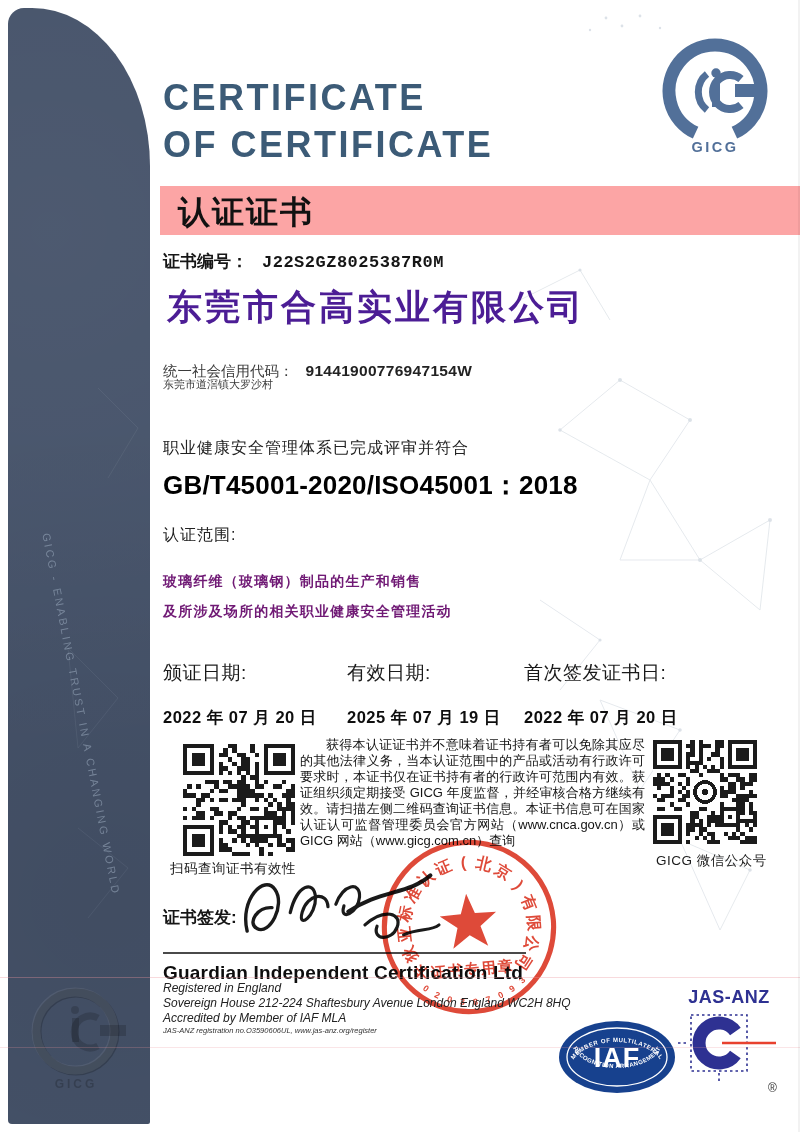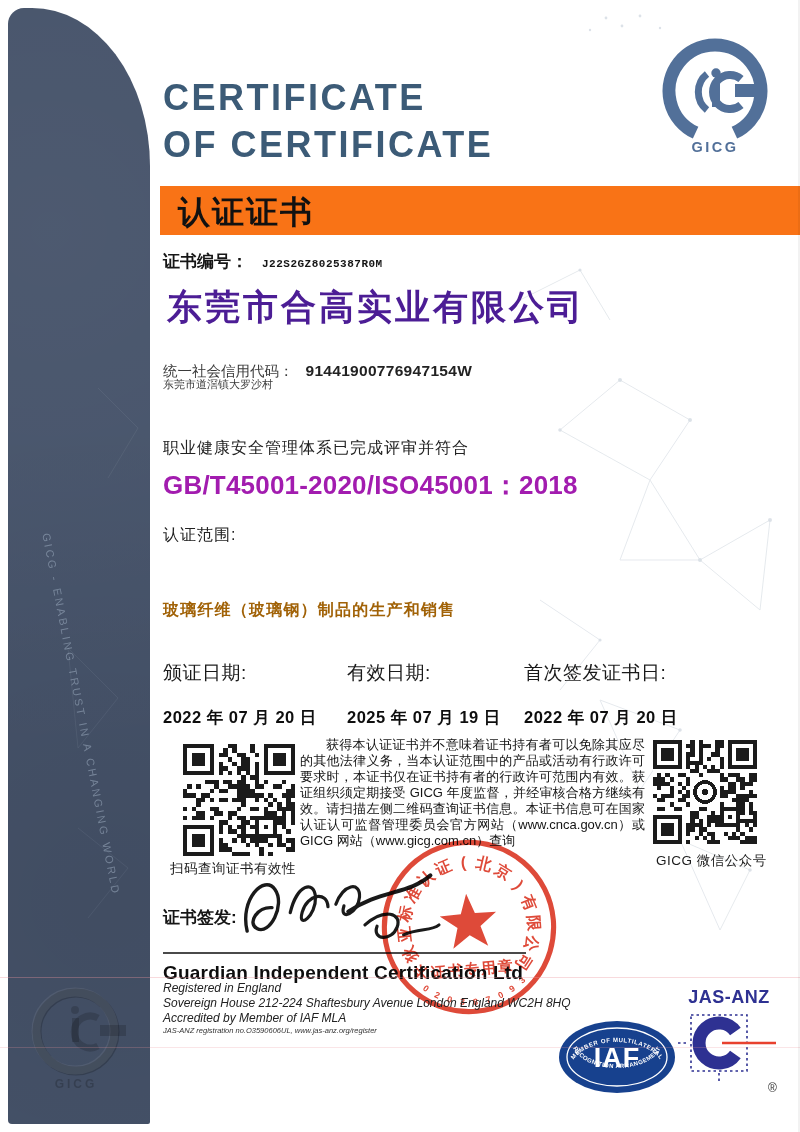--- a/index.html
+++ b/index.html
@@ -9,33 +9,33 @@
   
   .sidebar{position:absolute;left:8px;top:8px;width:142px;height:1116px;background:#46536a;
            border-radius:16px 118px 2px 4px / 16px 158px 2px 4px;
            background-image:radial-gradient(circle at 30% 20%,rgba(255,255,255,.04),transparent 60%),
                             radial-gradient(circle at 70% 80%,rgba(0,0,0,.08),transparent 55%);}
   .tagline{position:absolute;left:44px;top:524px;transform:rotate(79deg);transform-origin:0 0;
            font-size:11px;letter-spacing:2.6px;color:rgba(186,202,221,.42);white-space:nowrap;font-weight:500;}
   
   .title{position:absolute;left:163px;top:74px;font-weight:800;font-size:36px;line-height:47px;
          letter-spacing:2.5px;color:#3c5b77;}
-  .cn-band{position:absolute;left:160px;top:186px;width:640px;height:49px;background:#f97316;}
+  .cn-band{position:absolute;left:160px;top:186px;width:640px;height:49px;background:#fca5a5;}
   .cn-band span{display:inline-block;margin:5px 0 0 18px;font-size:32px;font-weight:800;color:#111;letter-spacing:2px;}
   
   .row-certno{position:absolute;left:163px;top:250px;font-size:17px;font-weight:700;}
-  .certno-val{font-family:"Liberation Mono",monospace;font-size:11px;font-weight:700;letter-spacing:.5px;margin-left:14px;}
+  .certno-val{font-family:"Liberation Mono",monospace;font-size:17px;font-weight:700;letter-spacing:.5px;margin-left:14px;}
   .company{position:absolute;left:167px;top:284px;font-size:35px;font-weight:700;letter-spacing:3px;color:#4c1d95;}
   .credit{position:absolute;left:163px;top:362px;font-size:14.5px;color:#3a3a3a;}
   .credit b{color:#222;font-size:15.5px;letter-spacing:.3px;margin-left:12px;}
   .address{position:absolute;left:163px;top:377px;font-size:11px;color:#3a3a3a;}
   .statement{position:absolute;left:163px;top:438px;font-size:16px;color:#222;letter-spacing:1px;font-weight:500;}
-  .standard{position:absolute;left:163px;top:468px;font-size:26px;font-weight:800;color:#a21caf;letter-spacing:.2px;}
+  .standard{position:absolute;left:163px;top:468px;font-size:26px;font-weight:800;color:#000000;letter-spacing:.2px;}
   .scope-label{position:absolute;left:163px;top:525px;font-size:16px;color:#222;letter-spacing:1px;font-weight:500;}
-  .scope{position:absolute;left:163px;top:566px;font-size:16px;font-weight:700;line-height:30px;letter-spacing:1.2px;color:#a16207;margin-top:29px;}
+  .scope{position:absolute;left:163px;top:566px;font-size:14px;font-weight:700;line-height:30px;letter-spacing:1.2px;color:#701a75;}
   
   .date-col{position:absolute;top:660px;}
   .date-col .lbl{font-size:19px;color:#1a1a1a;letter-spacing:.5px;}
   .date-col .val{margin-top:21px;font-size:16.5px;font-weight:700;letter-spacing:.5px;color:#0e0e0e;}
   
   .qr-box{position:absolute;background:#fff;}
   .qr-label{position:absolute;font-size:13.5px;color:#1c1c1c;letter-spacing:.5px;}
   .notice{position:absolute;left:300px;top:737px;width:345px;font-size:13px;line-height:16px;
           text-align:justify;text-indent:2em;color:#141414;}
   
@@ -140,20 +140,21 @@
 
   <div class="address">东莞市道滘镇大罗沙村</div>
 
   <div class="statement">职业健康安全管理体系已完成评审并符合</div>
 
   <div class="standard">GB/T45001-2020/ISO45001：2018</div>
 
   <div class="scope-label">认证范围:</div>
   <div class="scope">
     <div>玻璃纤维（玻璃钢）制品的生产和销售</div>
+    <div>及所涉及场所的相关职业健康安全管理活动</div>
   </div>
 
   <div class="date-col" style="left:163px">
     <div class="lbl">颁证日期:</div>
     <div class="val">2022 年 07 月 20 日</div>
   </div>
   <div class="date-col" style="left:347px">
     <div class="lbl">有效日期:</div>
     <div class="val">2025 年 07 月 19 日</div>
   </div>

